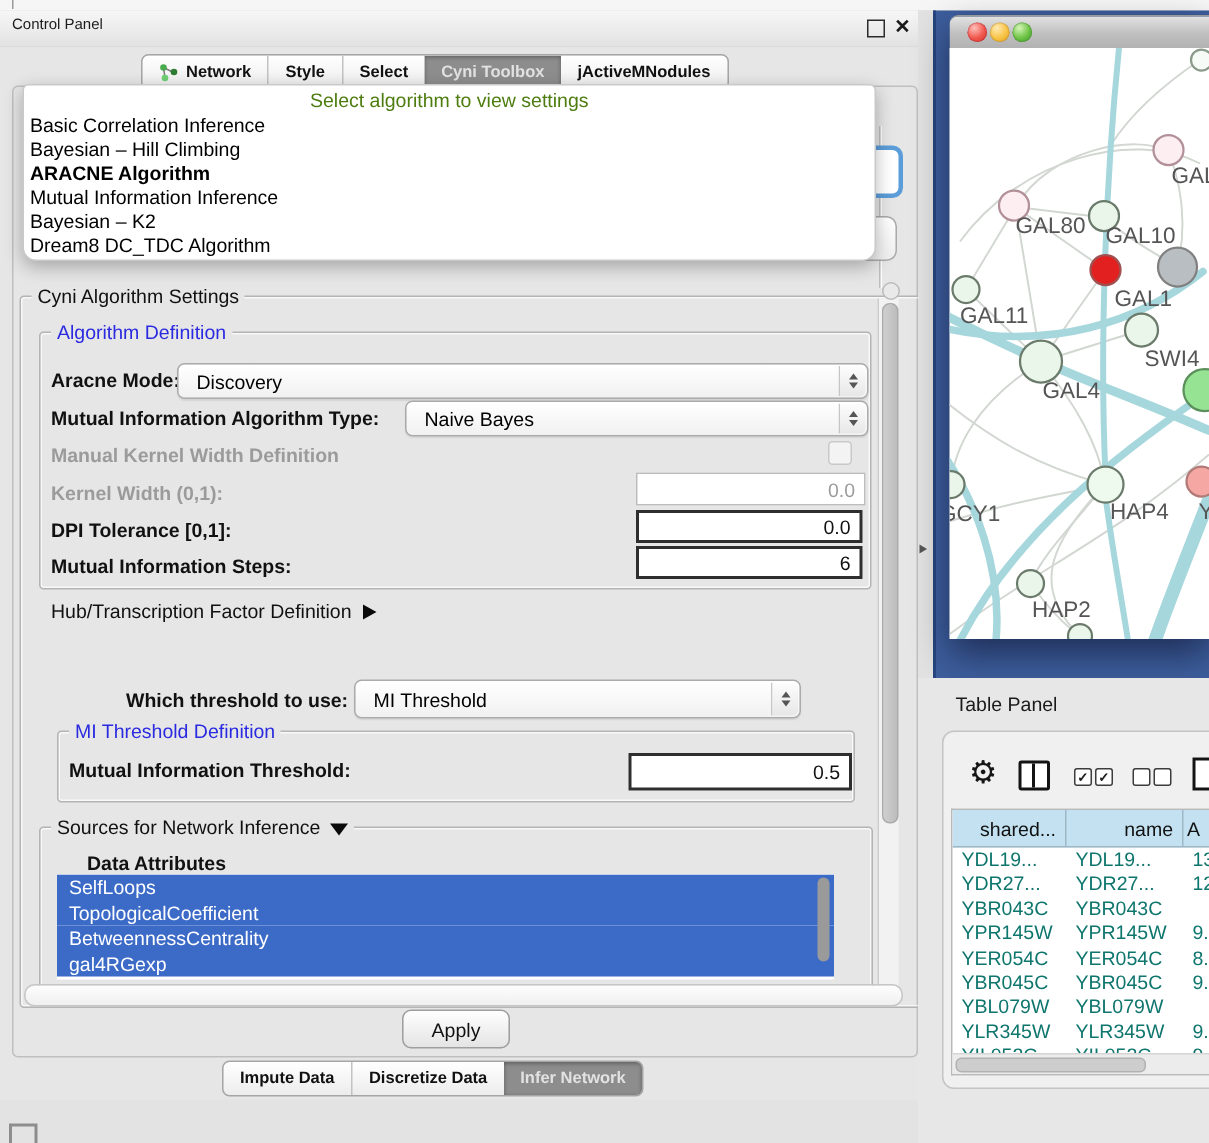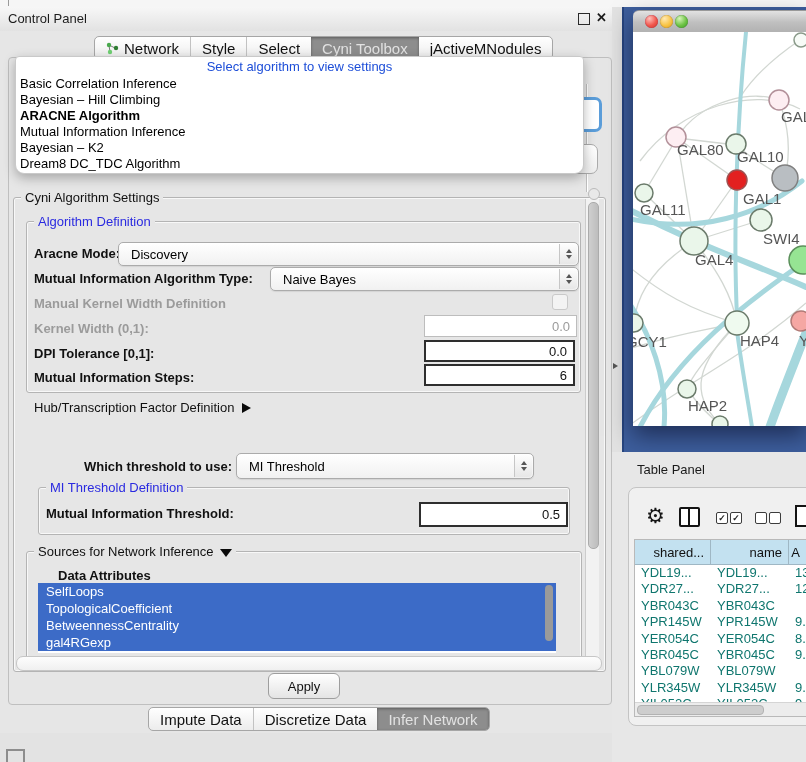--- a/index.html
+++ b/index.html
@@ -5,37 +5,37 @@
   html,body{margin:0;padding:0;}
   #app{position:relative;width:806px;height:762px;overflow:hidden;background:#e6e6e6;
        font-family:"Liberation Sans",sans-serif;color:#111;-webkit-font-smoothing:antialiased;}
   .abs{position:absolute;}
   
   .top-strip{left:0;top:0;width:806px;height:7px;background:#f6f6f6;border-bottom:1px solid #d6d6d6;}
   .top-notch{left:8px;top:0;width:1px;height:6px;background:#9a9a9a;}
   
   .cp-titlebar{left:0;top:7px;width:612px;height:24px;background:linear-gradient(#f7f7f7,#e2e2e2);
       border-bottom:1px solid #bdbdbd;}
-  .cp-title{position:absolute;left:8px;top:4px;font-size:13px;color:#1c1c1c;}
+  .cp-title{position:absolute;left:8px;top:4px;font-size:10px;color:#1c1c1c;}
   .float-icon{position:absolute;right:22px;top:6px;width:10px;height:10px;border:1.5px solid #2a2a2a;background:transparent;}
   .close-icon{position:absolute;right:5px;top:3px;font-size:13px;font-weight:bold;color:#1a1a1a;}
   .cp-body{left:0;top:31px;width:612px;height:702px;background:#e6e6e6;}
   .content-pane{left:8px;top:57px;width:602px;height:646px;border:1px solid #bfbfbf;border-radius:4px;background:#e6e6e6;}
   
   .tabs{left:94px;top:36px;height:22px;display:flex;align-items:stretch;border:1px solid #a6a6a6;
         border-radius:5px;background:linear-gradient(#ffffff,#ececec);overflow:hidden;z-index:5;}
-  .tab{display:flex;align-items:center;padding:0 11px;font-size:15px;color:#111;position:relative;}
+  .tab{display:flex;align-items:center;padding:0 11px;font-size:11px;color:#111;position:relative;font-weight:bold;}
   .tab + .tab{border-left:1px solid #c2c2c2;}
   .tab.selected{background:#8d8d8d;color:#e2e2e2;box-shadow:inset 0 1px 3px rgba(0,0,0,.35);border-left:none;}
   .tab.selected + .tab{border-left:none;}
   .net-ico{width:13px;height:13px;margin-right:5px;}
   
   .popup{left:15px;top:56px;width:567px;height:116px;background:#fff;border:1px solid #c9c9c9;
          border-radius:4px 4px 9px 9px;box-shadow:0 4px 12px rgba(0,0,0,.28);z-index:50;overflow:hidden;}
-  .popup-prompt{height:19px;line-height:19px;text-align:center;color:#1d4ed8;font-size:13px;}
+  .popup-prompt{height:19px;line-height:19px;text-align:center;color:#4d7c0f;font-size:13px;}
   .popup-item{height:16px;line-height:16px;font-size:13px;padding-left:4px;color:#000;white-space:nowrap;}
   .popup-item.bold{font-weight:bold;}
   
   .frag-line{left:586px;top:84px;width:1px;height:108px;background:#bdbdbd;box-shadow:1px 0 0 #fff;z-index:2;}
   .frag-combo-blue{left:564px;top:97px;width:32px;height:29px;background:#fff;border:3px solid #5b9dd9;border-radius:7px;z-index:3;}
   .frag-combo-gray{left:564px;top:144px;width:32px;height:28px;background:linear-gradient(#fff,#eee);border:1px solid #ababab;border-radius:7px;z-index:3;}
   .frag-circle{left:588px;top:188px;width:10px;height:10px;border:1px solid #bbb;border-radius:50%;background:#e9e9e9;z-index:3;}
   
   .group{border:1px solid #b4b4b4;border-radius:3px;box-shadow:inset 0 0 0 1px rgba(255,255,255,.7);}
   .legend{position:absolute;top:-8px;left:7px;background:#e6e6e6;padding:0 4px;font-size:13px;line-height:15px;white-space:nowrap;}
@@ -157,21 +157,21 @@
     <div id="popup-items">
         <div class="popup-item">Basic Correlation Inference</div>
         <div class="popup-item">Bayesian – Hill Climbing</div>
         <div class="popup-item bold">ARACNE Algorithm</div>
         <div class="popup-item">Mutual Information Inference</div>
         <div class="popup-item">Bayesian – K2</div>
         <div class="popup-item">Dream8 DC_TDC Algorithm</div>
       </div>
   </div>
 
-  <div class="abs group" style="left:13px;top:197px;width:591px;height:473px;">
+  <div class="abs group" style="left:13px;top:197px;width:591px;height:473px;padding-left:17px;">
     <div class="legend">Cyni Algorithm Settings</div>
   </div>
   <div class="abs vscroll">
       <div class="vthumb"></div>
     </div>
 
   <div class="abs group" style="left:26px;top:221px;width:553px;height:170px;">
     <div class="legend blue">Algorithm Definition</div>
   </div>
   <div class="lbl b" style="left:34px;top:246px;">Aracne Mode:</div>

